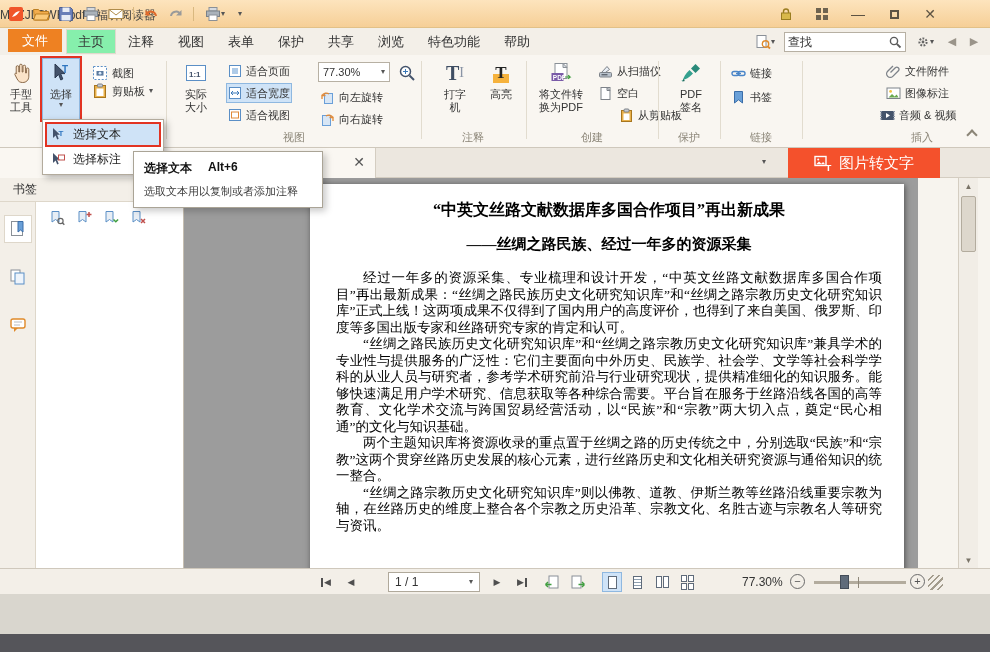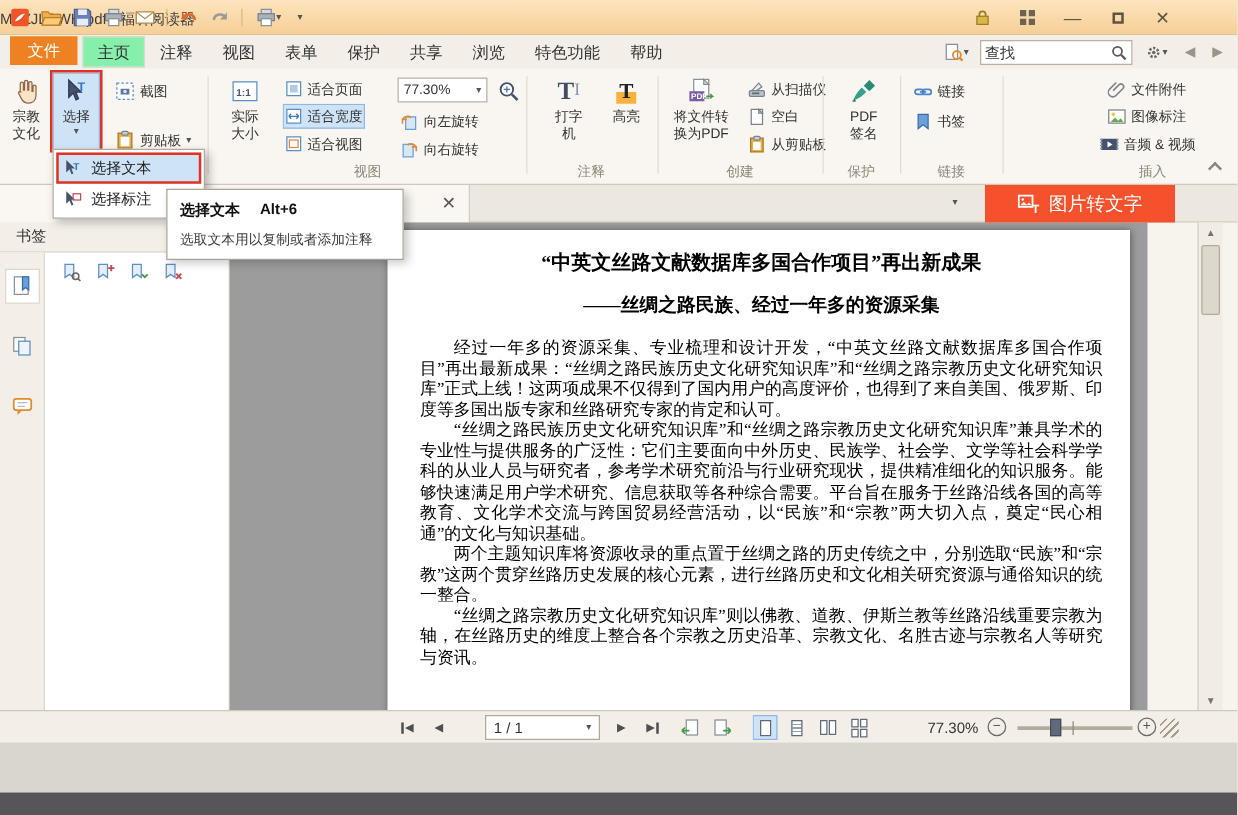--- a/index.html
+++ b/index.html
@@ -227,41 +227,41 @@
   </div>
 
   <div class="ribbon">
 
     <div class="bigbtn" style="left:3px;top:3px;width:36px">
       <span class="bicon">
           <svg class="i24" viewBox="0 0 24 24">
             <path d="M7.2 12.5V6a1.3 1.3 0 012.6 0v5h.8V4.5a1.3 1.3 0 012.6 0V11h.8V5.5a1.3 1.3 0 012.6 0V12h.8V8.2a1.2 1.2 0 012.4 0v7c0 4-2.6 6.3-6.1 6.3-2.8 0-4.3-1-5.6-3.6l-2.2-4.3c-.5-1 .8-1.9 1.6-1.1z" fill="#fbe3c8" stroke="#8a6a4a"></path>
           </svg>
         </span>
-      <span class="blabel" style="width:24px">宗教文化</span>
+      <span class="blabel" style="width:24px">手型工具</span>
     </div>
     <div class="bigbtn sel-blue red-annot" style="left:40px;top:1px;width:42px;height:66px">
       <span class="bicon">
           <svg class="i22" viewBox="0 0 22 22">
             <path d="M5 2v14l3.6-3.6 2.2 5.6 2-1-2.2-5.4H15z" fill="#44536b" stroke="#2c3a50"></path>
             <text x="12" y="11" font-size="10" font-weight="bold" fill="#2f76c0">T</text>
           </svg>
         </span>
       <span class="blabel">选择</span>
       <span class="ddarrow">▾</span>
     </div>
     <div class="smallbtn" style="left:90px;top:8px">
       <svg class="i16" viewBox="0 0 16 16">
           <rect x="1.5" y="1.5" width="13" height="13" fill="#fff" stroke="#5b8fc6" stroke-dasharray="2 1.6"></rect>
           <rect x="4.5" y="6" width="7" height="4.6" fill="#5b7a9e"></rect>
           <circle cx="8" cy="8.2" r="1.4" fill="#d8e8f8"></circle>
         </svg>
       <span>截图</span>
     </div>
-    <div class="smallbtn" style="left:90px;top:47px">
+    <div class="smallbtn" style="left:90px;top:26px">
       <svg class="i16" viewBox="0 0 16 16">
           <rect x="2.5" y="2.5" width="11" height="12" fill="#e8b04a" stroke="#a8761e"></rect>
           <rect x="5.5" y="1" width="5" height="3" rx="1" fill="#c9ccd2" stroke="#7d8289"></rect>
           <rect x="4.5" y="5.5" width="7" height="7.5" fill="#fff"></rect>
         </svg>
       <span>剪贴板</span>
       <span class="ddarrow">▾</span>
     </div>
     <div class="rsep" style="left:166px"></div>
 
@@ -361,21 +361,21 @@
         </svg>
       <span>从扫描仪</span>
     </div>
     <div class="smallbtn" style="left:596px;top:28px">
       <svg class="i15" viewBox="0 0 15 15">
           <rect x="3" y="1.5" width="9" height="12" fill="#fff" stroke="#7d8289"></rect>
           <path d="M9 1.5l3 3H9z" fill="#d9dde2" stroke="#7d8289"></path>
         </svg>
       <span>空白</span>
     </div>
-    <div class="smallbtn" style="left:596px;top:50px">
+    <div class="smallbtn" style="left:617px;top:50px">
       <svg class="i15" viewBox="0 0 15 15">
           <rect x="2.5" y="2.5" width="10" height="11" fill="#e8b04a" stroke="#a8761e"></rect>
           <rect x="5" y="1" width="5" height="3" rx="1" fill="#c9ccd2" stroke="#7d8289"></rect>
           <rect x="4.5" y="5.5" width="6" height="6.5" fill="#fff"></rect>
         </svg>
       <span>从剪贴板</span>
     </div>
     <div class="grouplabel" style="left:526px;width:132px">创建</div>
     <div class="rsep" style="left:658px"></div>
 

